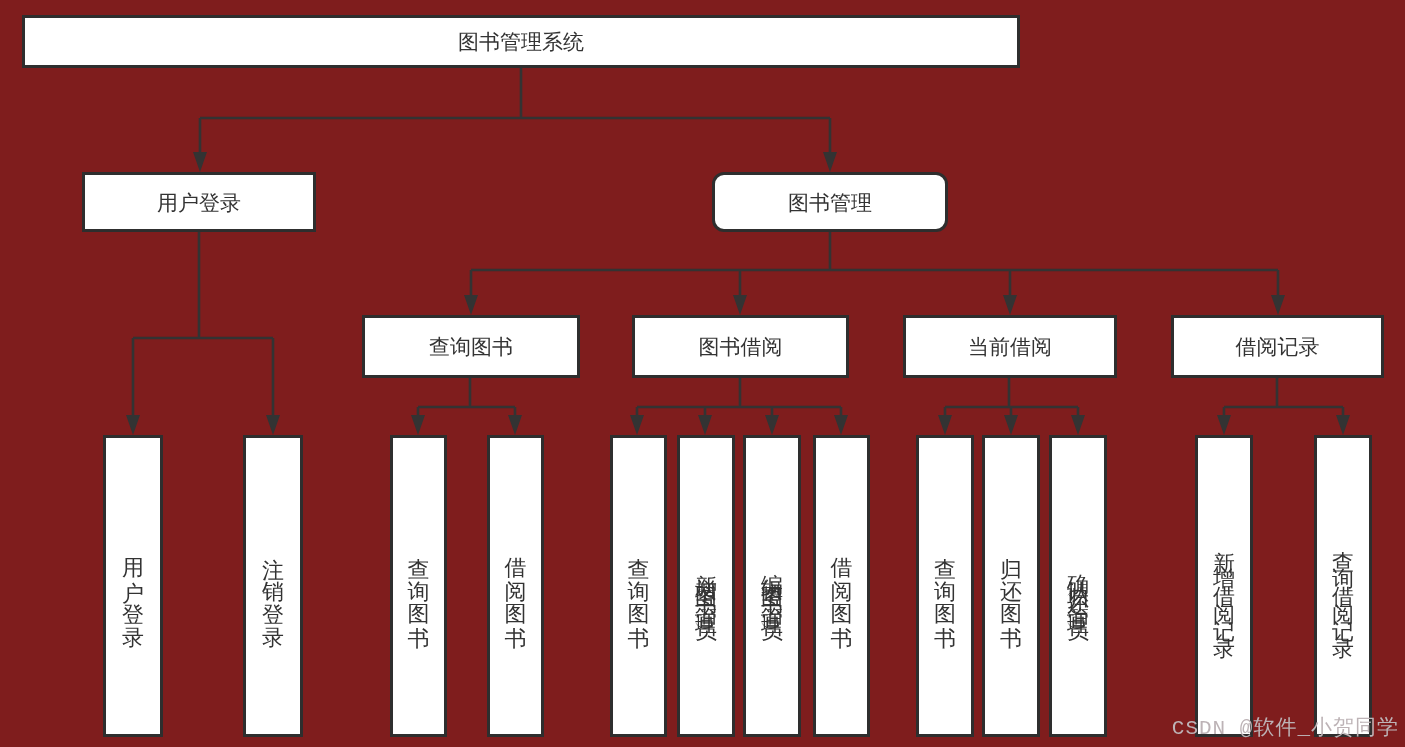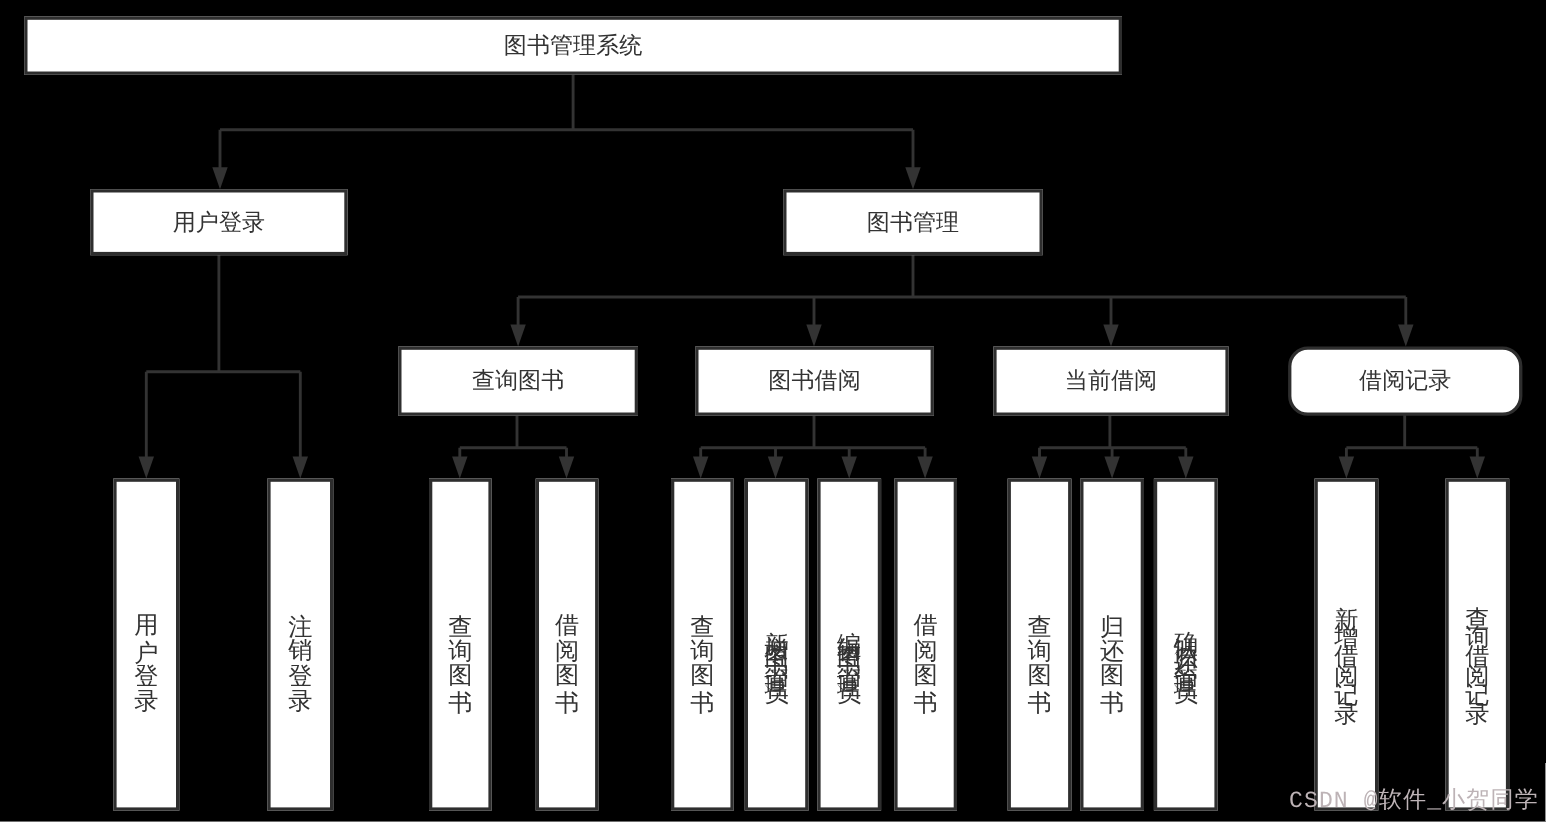--- a/index.html
+++ b/index.html
@@ -1,19 +1,19 @@
 <!DOCTYPE html>
 <html><head>
 <meta charset="utf-8">
 <style>
   html,body{margin:0;padding:0;background:#ffffff;}
   #canvas{
     position:relative;
     width:1405px;height:747px;
-    background:#000000;
+    background:#7f1d1d;
     font-family:"Liberation Sans","DejaVu Sans",sans-serif;
     overflow:hidden;
   }
   #wires{position:absolute;left:0;top:0;width:1405px;height:747px;}
   .box{
     position:absolute;
     border:3px solid #2e2e2e;
     background:#ffffff;
     color:#333333;
     display:flex;align-items:center;justify-content:center;
@@ -26,25 +26,25 @@
     writing-mode:vertical-rl;
     font-size:22px;
   }
   .ls-a{letter-spacing:1.05em;}   
   .ls-b{letter-spacing:0.80em;}   
   .ls-c{letter-spacing:0.30em;}   
 
   
   #n-root          {left:22px;  top:15px;  width:992px; height:47px;}
   #n-user-login    {left:82px;  top:172px; width:228px; height:54px;}
-  #n-book-mgmt     {left:712px; top:172px; width:230px; height:54px;}
+  #n-book-mgmt     {left:712px; top:172px; width:230px; height:54px;border-radius:12px;}
   #n-new-book-rec  {left:362px; top:315px; width:212px; height:57px;}
   #n-book-borrow   {left:632px; top:315px; width:211px; height:57px;}
   #n-current-borrow{left:903px; top:315px; width:208px; height:57px;}
-  #n-borrow-records{left:1171px;top:315px; width:207px; height:57px;border-radius:18px;}
+  #n-borrow-records{left:1171px;top:315px; width:207px; height:57px;}
 
   #n-a1{left:103px; top:435px; width:54px; height:296px;}
   #n-a2{left:243px; top:435px; width:54px; height:296px;}
   #n-b1{left:390px; top:435px; width:51px; height:296px;}
   #n-b2{left:487px; top:435px; width:51px; height:296px;}
   #n-c1{left:610px; top:435px; width:51px; height:296px;}
   #n-c2{left:677px; top:435px; width:52px; height:296px;}
   #n-c3{left:743px; top:435px; width:52px; height:296px;}
   #n-c4{left:813px; top:435px; width:51px; height:296px;}
   #n-d1{left:916px; top:435px; width:52px; height:296px;}

